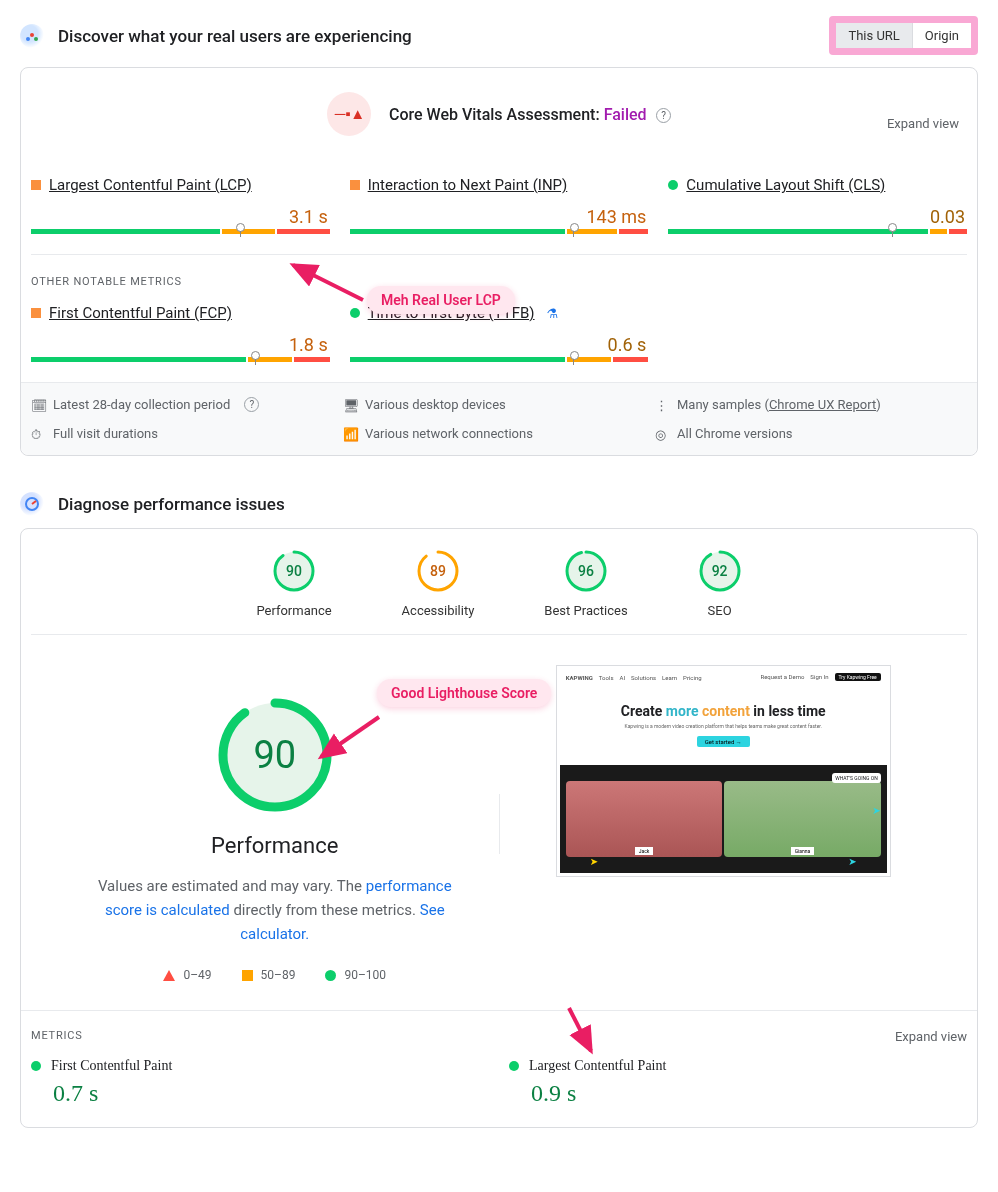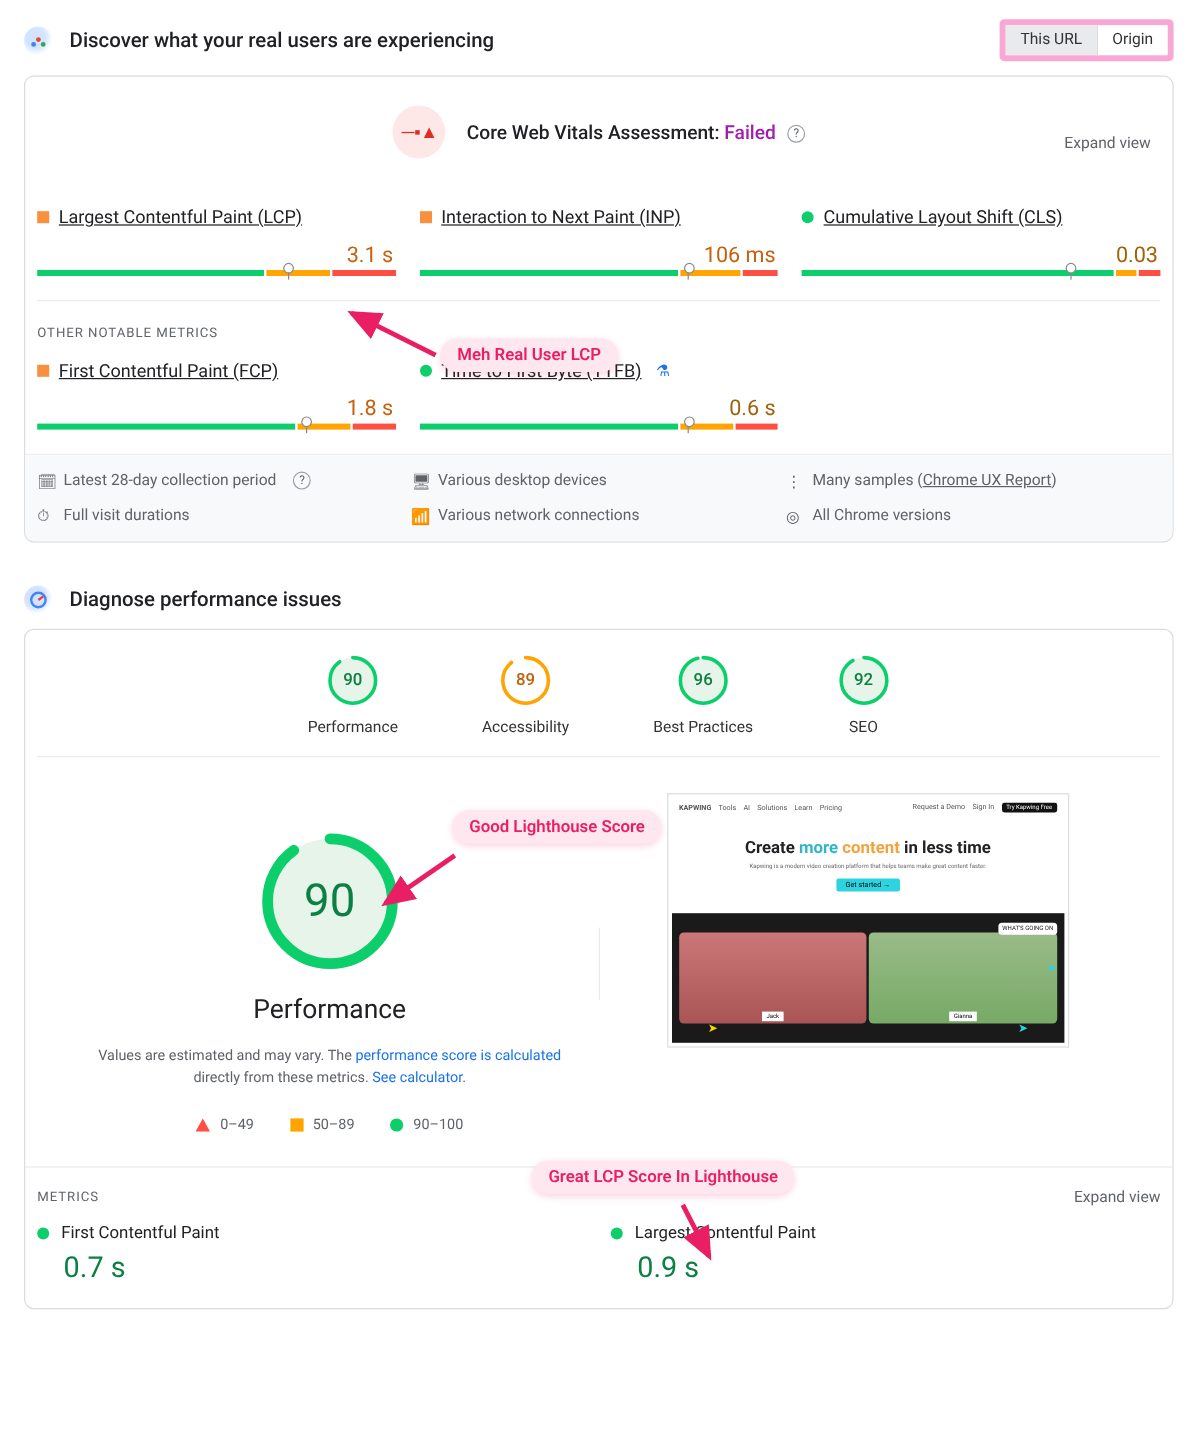--- a/index.html
+++ b/index.html
@@ -22,21 +22,21 @@
     border-radius: 50%;
     display: flex; align-items: center; justify-content: center;
     font-size: 13px;
   }
   .head-icon.crux { background: radial-gradient(circle at 40% 40%, #d2e5ff 40%, #fff 70%); }
   .head-icon.lh { background: radial-gradient(circle at 40% 40%, #d5e2ff 40%, #fff 70%); }
   .section-title { font-size: 17px; font-weight: 500; }
   .toggle-group {
     margin-left: auto;
     display: flex;
-    border: 5px solid #f9a8d4;
+    border: 7px solid #f9a8d4;
     border-radius: 4px;
     overflow: hidden;
     font-size: 13px;
   }
   .toggle-btn {
     padding: 5px 12px;
     cursor: pointer;
     color: #333;
     background: #fff;
   }
@@ -232,21 +232,21 @@
     position: relative;
   }
   .big-gauge svg { transform: rotate(-90deg); }
   .big-gauge-val {
     position: absolute; inset: 0;
     display: flex; align-items: center; justify-content: center;
     font-size: 38px; color: #0b8043; font-weight: 400;
   }
   .big-gauge-fill { fill: #e6f4ea; }
   .perf-title { font-size: 22px; font-weight: 400; margin-bottom: 16px; }
-  .perf-desc { font-size: 12px; color: #5f6368; line-height: 1.6; padding: 0 30px; }
+  .perf-desc { font-size: 15px; color: #5f6368; line-height: 1.6; padding: 0 30px; }
   .perf-desc a { color: #1a73e8; text-decoration: none; cursor: pointer; }
   .legend {
     display: flex; justify-content: center; gap: 30px;
     margin-top: 22px;
     font-size: 12px; color: #5f6368;
     align-items: center;
   }
   .leg-item { display: flex; align-items: center; gap: 8px; }
   .tri { width: 0; height: 0; border-left: 6px solid transparent; border-right: 6px solid transparent; border-bottom: 11px solid #ff4e42; }
   .sq-leg { width: 11px; height: 11px; background: #ffa400; }
@@ -287,21 +287,21 @@
     justify-content: space-between;
     padding: 18px 10px 10px;
     font-size: 11px;
     letter-spacing: 0.8px;
     color: #5f6368;
     border-top: 1px solid #e8eaed;
     margin: 18px 0 0;
   }
   .lh-metrics-head .exp { font-size: 13px; letter-spacing: 0; cursor: pointer; }
   .lh-metrics-row { display: flex; padding: 4px 10px 20px; gap: 20px; }
-  .lh-metric { flex: 1; }
+  .lh-metric { flex: 1; font-family: Liberation Serif, serif; }
   .lh-metric-head { display: flex; align-items: center; gap: 10px; font-size: 14px; }
   .lh-metric-val { font-size: 24px; color: #0b8043; padding-left: 22px; margin-top: 6px; }
 </style>
 </head>
 <body>
 
 <div class="section-head">
   <div class="head-icon crux">
     <svg width="16" height="16" viewBox="0 0 16 16">
         <circle cx="4" cy="11" r="2" fill="#4285f4"></circle>
@@ -338,21 +338,21 @@
           <div class="seg o" style="width:18%"></div>
           <div class="seg r" style="width:18%"></div>
           <div class="marker" style="left:70%"></div>
         </div>
     </div>
     <div class="metric-block">
       <div class="metric-head">
           <span class="sq orange"></span>
           <span class="metric-name">Interaction to Next Paint (INP)</span>
         </div>
-      <div class="metric-val val-orange">106 ms</div>
+      <div class="metric-val val-orange">143 ms</div>
       <div class="bar">
           <div class="seg g" style="width:73%"></div>
           <div class="seg o" style="width:17%"></div>
           <div class="seg r" style="width:10%"></div>
           <div class="marker" style="left:75%"></div>
         </div>
     </div>
     <div class="metric-block">
       <div class="metric-head">
           <span class="dot green"></span>
@@ -554,21 +554,20 @@
             </div>
           <div class="speech">WHAT'S GOING ON</div>
           <div class="cursor y" style="left:30px; bottom:6px;">➤</div>
           <div class="cursor c" style="right:6px; top:40px;">➤</div>
           <div class="cursor c" style="right:30px; bottom:6px;">➤</div>
         </div>
       </div>
     </div>
   </div>
 
-  <div class="callout" style="left:422px; top:442px;">Great LCP Score In Lighthouse</div>
   <svg class="arrow" style="left:530px; top:474px;" width="60" height="60">
     <defs>
         <marker id="ah3" markerWidth="8" markerHeight="8" refX="6" refY="3" orient="auto">
           <path d="M0,0 L7,3 L0,6 Z" fill="#e91e63"></path>
         </marker>
       </defs>
     <line x1="18" y1="5" x2="40" y2="48" stroke="#e91e63" stroke-width="4" marker-end="url(#ah3)"></line>
   </svg>
 
   <div class="lh-metrics-head">

